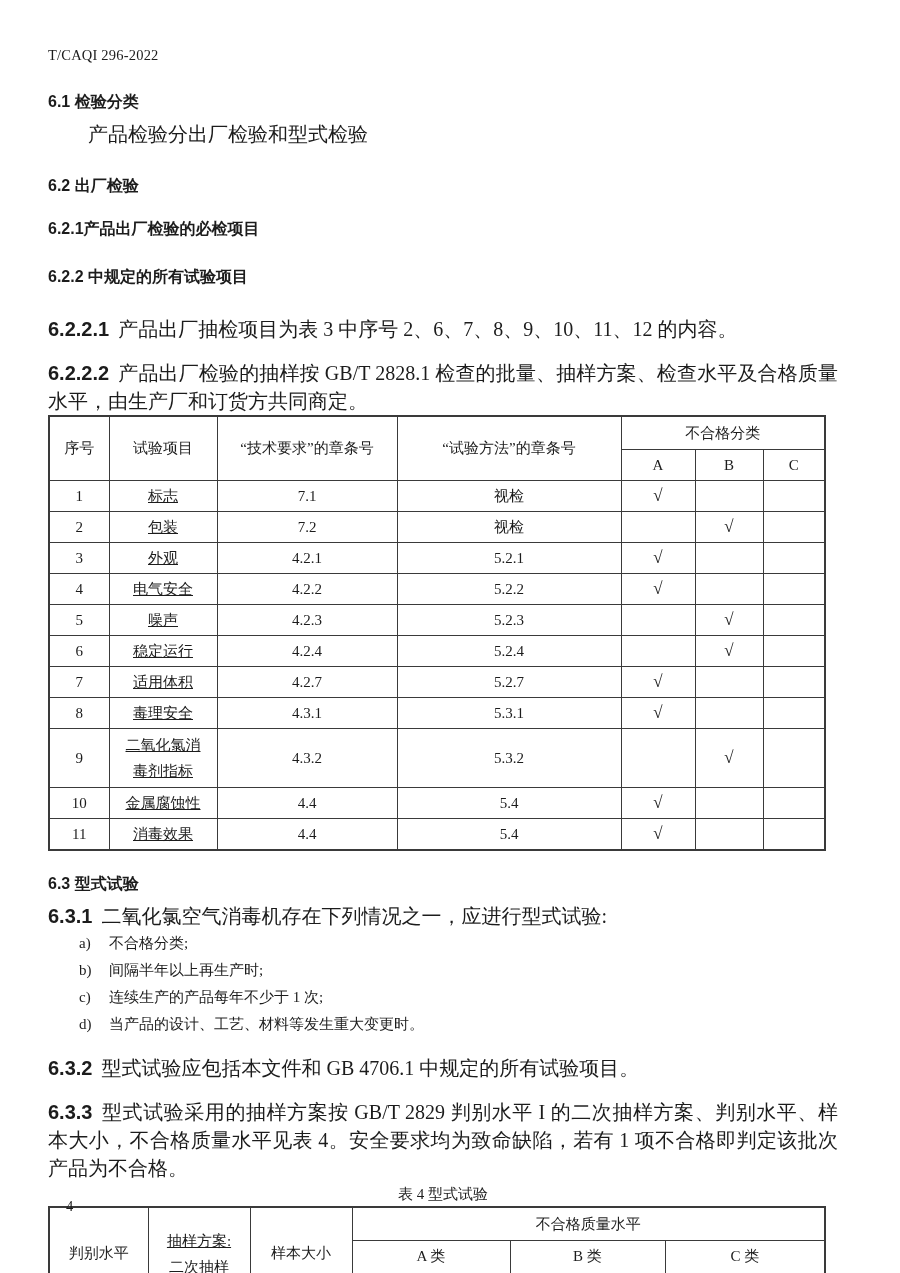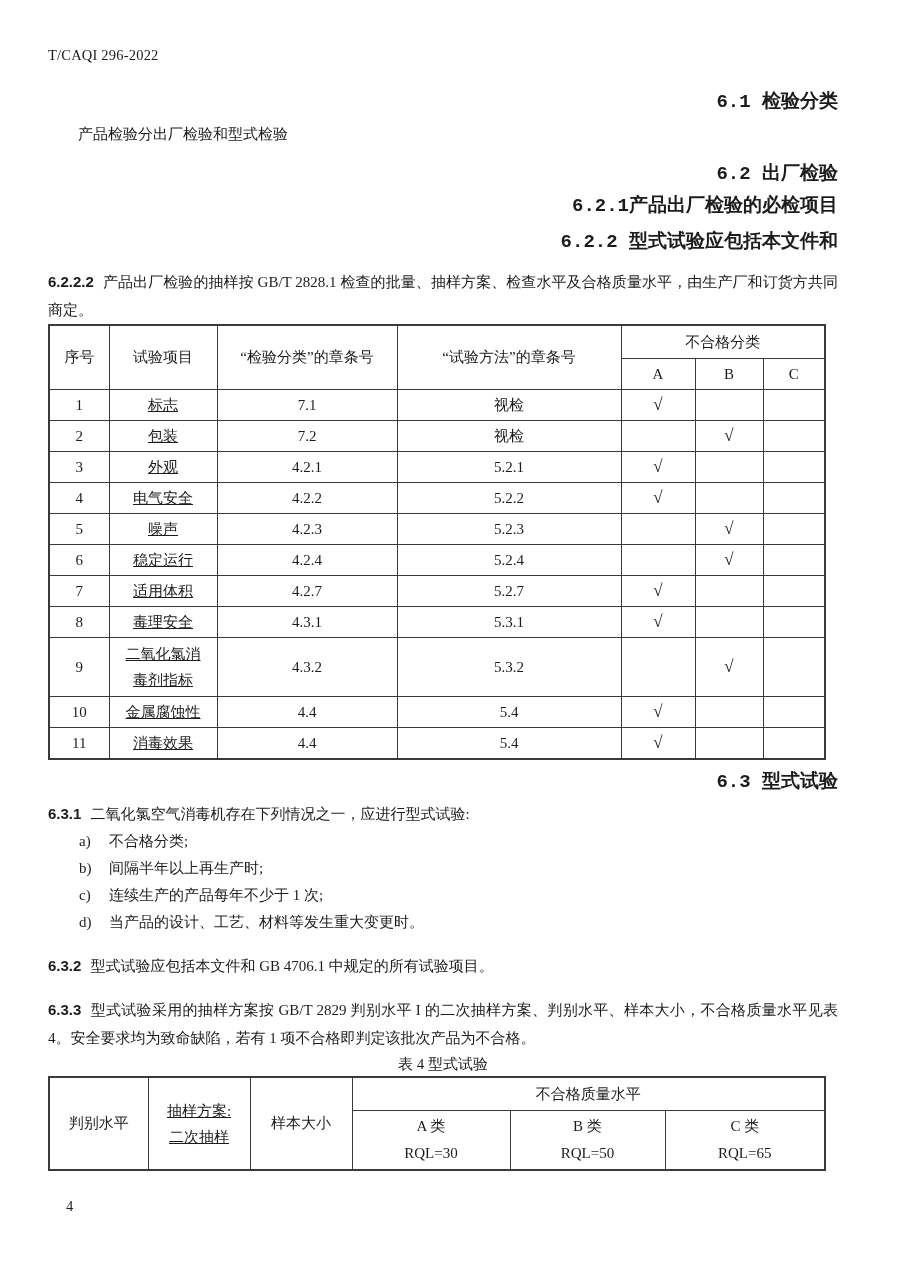--- a/index.html
+++ b/index.html
@@ -7,30 +7,30 @@
     position:relative;
     width:900px;height:1273px;
     background:#ffffff;
     overflow:hidden;
     font-family:"Liberation Serif","DejaVu Serif",serif;
     color:#1c1c1c;
   }
   .content{padding:46px 62px 0 48px;}
   .doc-code{font-size:14.5px;line-height:18px;letter-spacing:.2px;}
   .sec-h{
-    font-family:Liberation Mono, monospace;
-    font-weight:bold;font-size:19px;line-height:20px;margin:0;text-align:right;
-  }
-  .body-p{margin:0;font-size:15px;line-height:28px;text-align:justify;}
+    font-family:Liberation Sans, sans-serif;
+    font-weight:bold;font-size:16px;line-height:20px;margin:0;
+  }
+  .body-p{margin:0;font-size:20px;line-height:28px;text-align:justify;}
   .indent{text-indent:2em;}
   .clause-num{
     font-family:"Liberation Sans","DejaVu Sans",sans-serif;
     font-weight:bold;margin-right:9px;
   }
-  .mt28{margin-top:28px}.mt24{margin-top:12px}.mt14{margin-top:16px}
+  .mt28{margin-top:28px}.mt24{margin-top:23px}.mt14{margin-top:28px}
   .mt8{margin-top:8px}.mt0{margin-top:16px}
   .list{margin:0;font-size:15px;}
   .list-item{line-height:27px;margin-left:31px;}
   .list-marker{display:inline-block;width:30px;}
   .tbl-caption{
     text-align:center;font-size:15px;line-height:20px;
     margin-top:0;margin-bottom:2px;
   }
   .tbl-caption.cap4{margin-top:2px;text-align:center;}
   table.tbl{
@@ -66,39 +66,40 @@
 
     <div class="doc-code">T/CAQI 296-2022</div>
 
     <h2 class="sec-h mt28">6.1 检验分类</h2>
     <p class="body-p indent mt8">产品检验分出厂检验和型式检验</p>
 
     <h2 class="sec-h mt14">6.2 出厂检验</h2>
 
     <h2 class="sec-h mt24">6.2.1产品出厂检验的必检项目</h2>
 
-    <h2 class="sec-h mt14">6.2.2 型式试验应包括本文件和</h2>
-
+    <h2 class="sec-h mt14">6.2.2 中规定的所有试验项目</h2>
+
+    <p class="body-p mt14"><span class="clause-num">6.2.2.1</span><span>产品出厂抽检项目为表 3 中序号 2、6、7、8、9、10、11、12 的内容。</span></p>
     <p class="body-p mt0"><span class="clause-num">6.2.2.2</span><span>产品出厂检验的抽样按 GB/T 2828.1 检查的批量、抽样方案、检查水平及合格质量水平，由生产厂和订货方共同商定。</span></p>
 
     <table class="tbl t3">
       <colgroup>
         <col style="width:60px">
           <col style="width:108px">
           <col style="width:180px">
         <col style="width:224px">
           <col style="width:74px">
           <col style="width:68px">
           <col style="width:62px">
       </colgroup>
       <thead>
         <tr>
           <th rowspan="2">序号</th>
           <th rowspan="2">试验项目</th>
-          <th rowspan="2">“检验分类”的章条号</th>
+          <th rowspan="2">“技术要求”的章条号</th>
           <th rowspan="2">“试验方法”的章条号</th>
           <th colspan="3">不合格分类</th>
         </tr>
         <tr>
           <th>A</th>
           <th>B</th>
           <th>C</th>
         </tr>
       </thead>
       <tbody id="table3-body">

